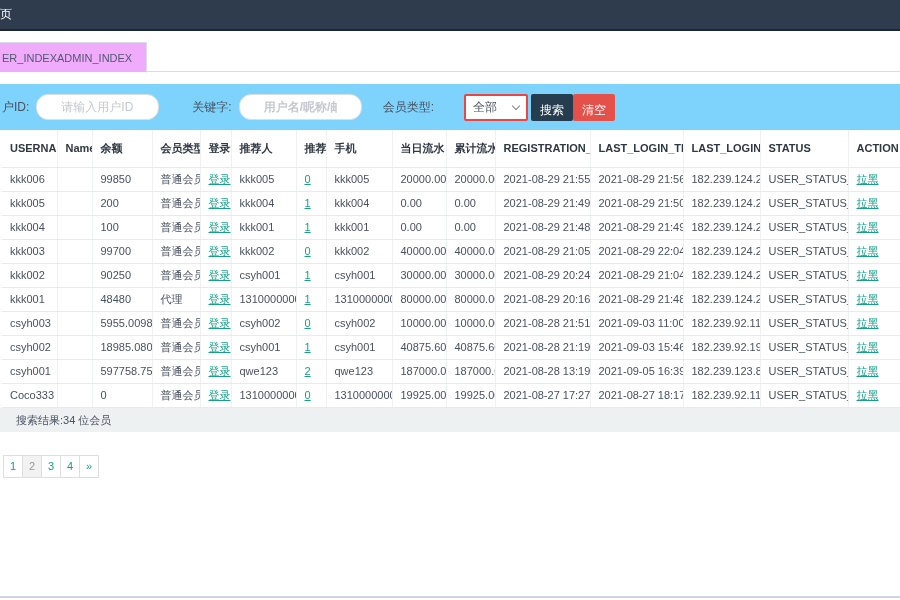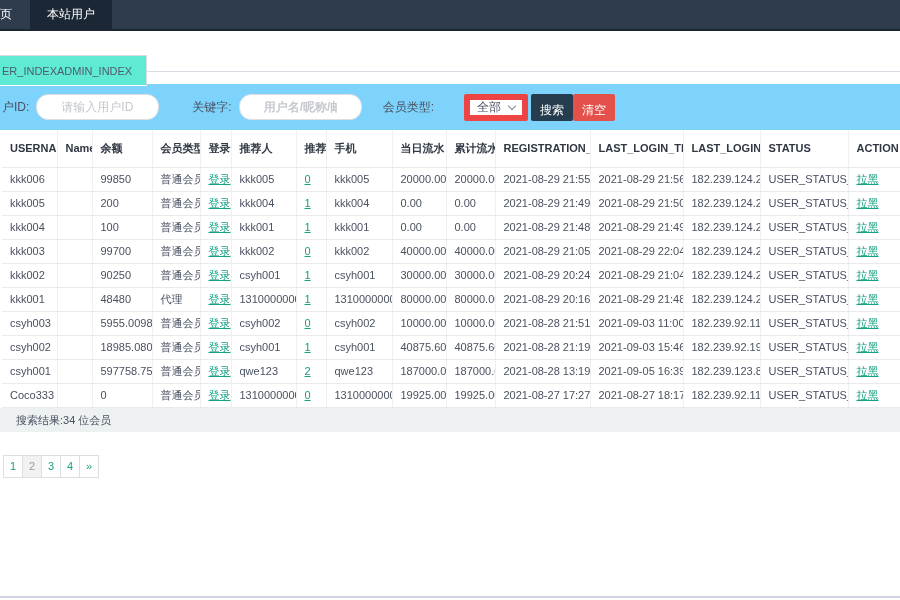--- a/index.html
+++ b/index.html
@@ -7,34 +7,34 @@
     font-family:"Liberation Sans","DejaVu Sans",sans-serif; position:relative; }
 
   
   .topbar { height:31px; background:#2e3c4e; border-bottom:2px solid #1d2734; display:flex; align-items:stretch; }
   .topbar .tab { color:#fff; font-size:12px; line-height:29px; white-space:nowrap; cursor:pointer; }
   .topbar .tab-cut { width:30px; padding-left:0; }
   .topbar .tab-active { background:#1b2735; padding:0 17px; }
 
   
   .tabstrip { height:41px; background:#fff; border-bottom:1px solid #d8dce5; padding-top:10px; }
-  .tabstrip .tab-item { display:inline-block; height:31px; line-height:30px; background:#5eead4;
-    border:1px solid #d8dce5; border-left:none; border-bottom:1px solid #fff; position:relative; top:14px;
+  .tabstrip .tab-item { display:inline-block; height:31px; line-height:30px; background:#f0abfc;
+    border:1px solid #d8dce5; border-left:none; border-bottom:1px solid #fff; position:relative; top:1px;
     font-size:11px; color:#515a6e; padding:0 14px 0 2px; cursor:pointer; white-space:nowrap; }
 
   
   .filter-band { margin-top:12px; height:46px; background:#7dd3fc; display:flex; align-items:center;
     font-size:12px; color:#495060; padding-left:2px; white-space:nowrap; }
   .filter-band label { margin-right:7px; }
   .f-input { width:123px; height:26px; border:1px solid #dcdee2; border-radius:12px; padding:0 24px;
     font-size:12px; color:#495060; background:#fff; outline:none; }
   .f-input::placeholder { color:#c5c8ce; }
   .gap1 { margin-right:33px; }
   .gap2 { margin-right:18px;font-weight:bold; }
-  .select-box { margin-left:13px; width:64px; height:27px; border:6px solid #ef4444; border-radius:2px;
+  .select-box { margin-left:13px; width:64px; height:27px; border:2px solid #ef4444; border-radius:2px;
     background:#fff; display:flex; align-items:center; justify-content:space-between; padding:0 7px; cursor:pointer; }
   .chevron { width:6px; height:6px; border-right:1px solid #808695; border-bottom:1px solid #808695;
     transform:rotate(45deg); margin-top:-3px; }
   .btn { height:27px; border:none; border-radius:2px; color:#fff; font-size:12px; padding:8px 9px; cursor:pointer;
     font-family:inherit; }
   .btn-search { background:#263c4f; margin-left:3px; }
   .btn-clear { background:#e4504a; margin-left:0; }
 
   
   table { border-collapse:collapse; table-layout:fixed; width:916px; margin-left:2px; }
@@ -57,21 +57,20 @@
     text-decoration:none; cursor:pointer; padding:0 3px; }
   .page-btn.current { background:#f2f2f2; color:#999; }
 
   .bottom-line { position:absolute; left:0; top:596px; width:900px; height:2px; background:#cfd4e0; }
 </style>
 </head>
 <body>
 
 <div class="topbar">
   <div class="tab tab-cut">页</div>
-  <div class="tab tab-active">本站用户</div>
 </div>
 
 <div class="tabstrip">
   <span class="tab-item">ER_INDEXADMIN_INDEX</span>
 </div>
 
 <div class="filter-band">
   <label>户ID:</label>
   <input class="f-input gap1" type="text" placeholder="请输入用户ID" style="">
   <label>关键字:</label>

